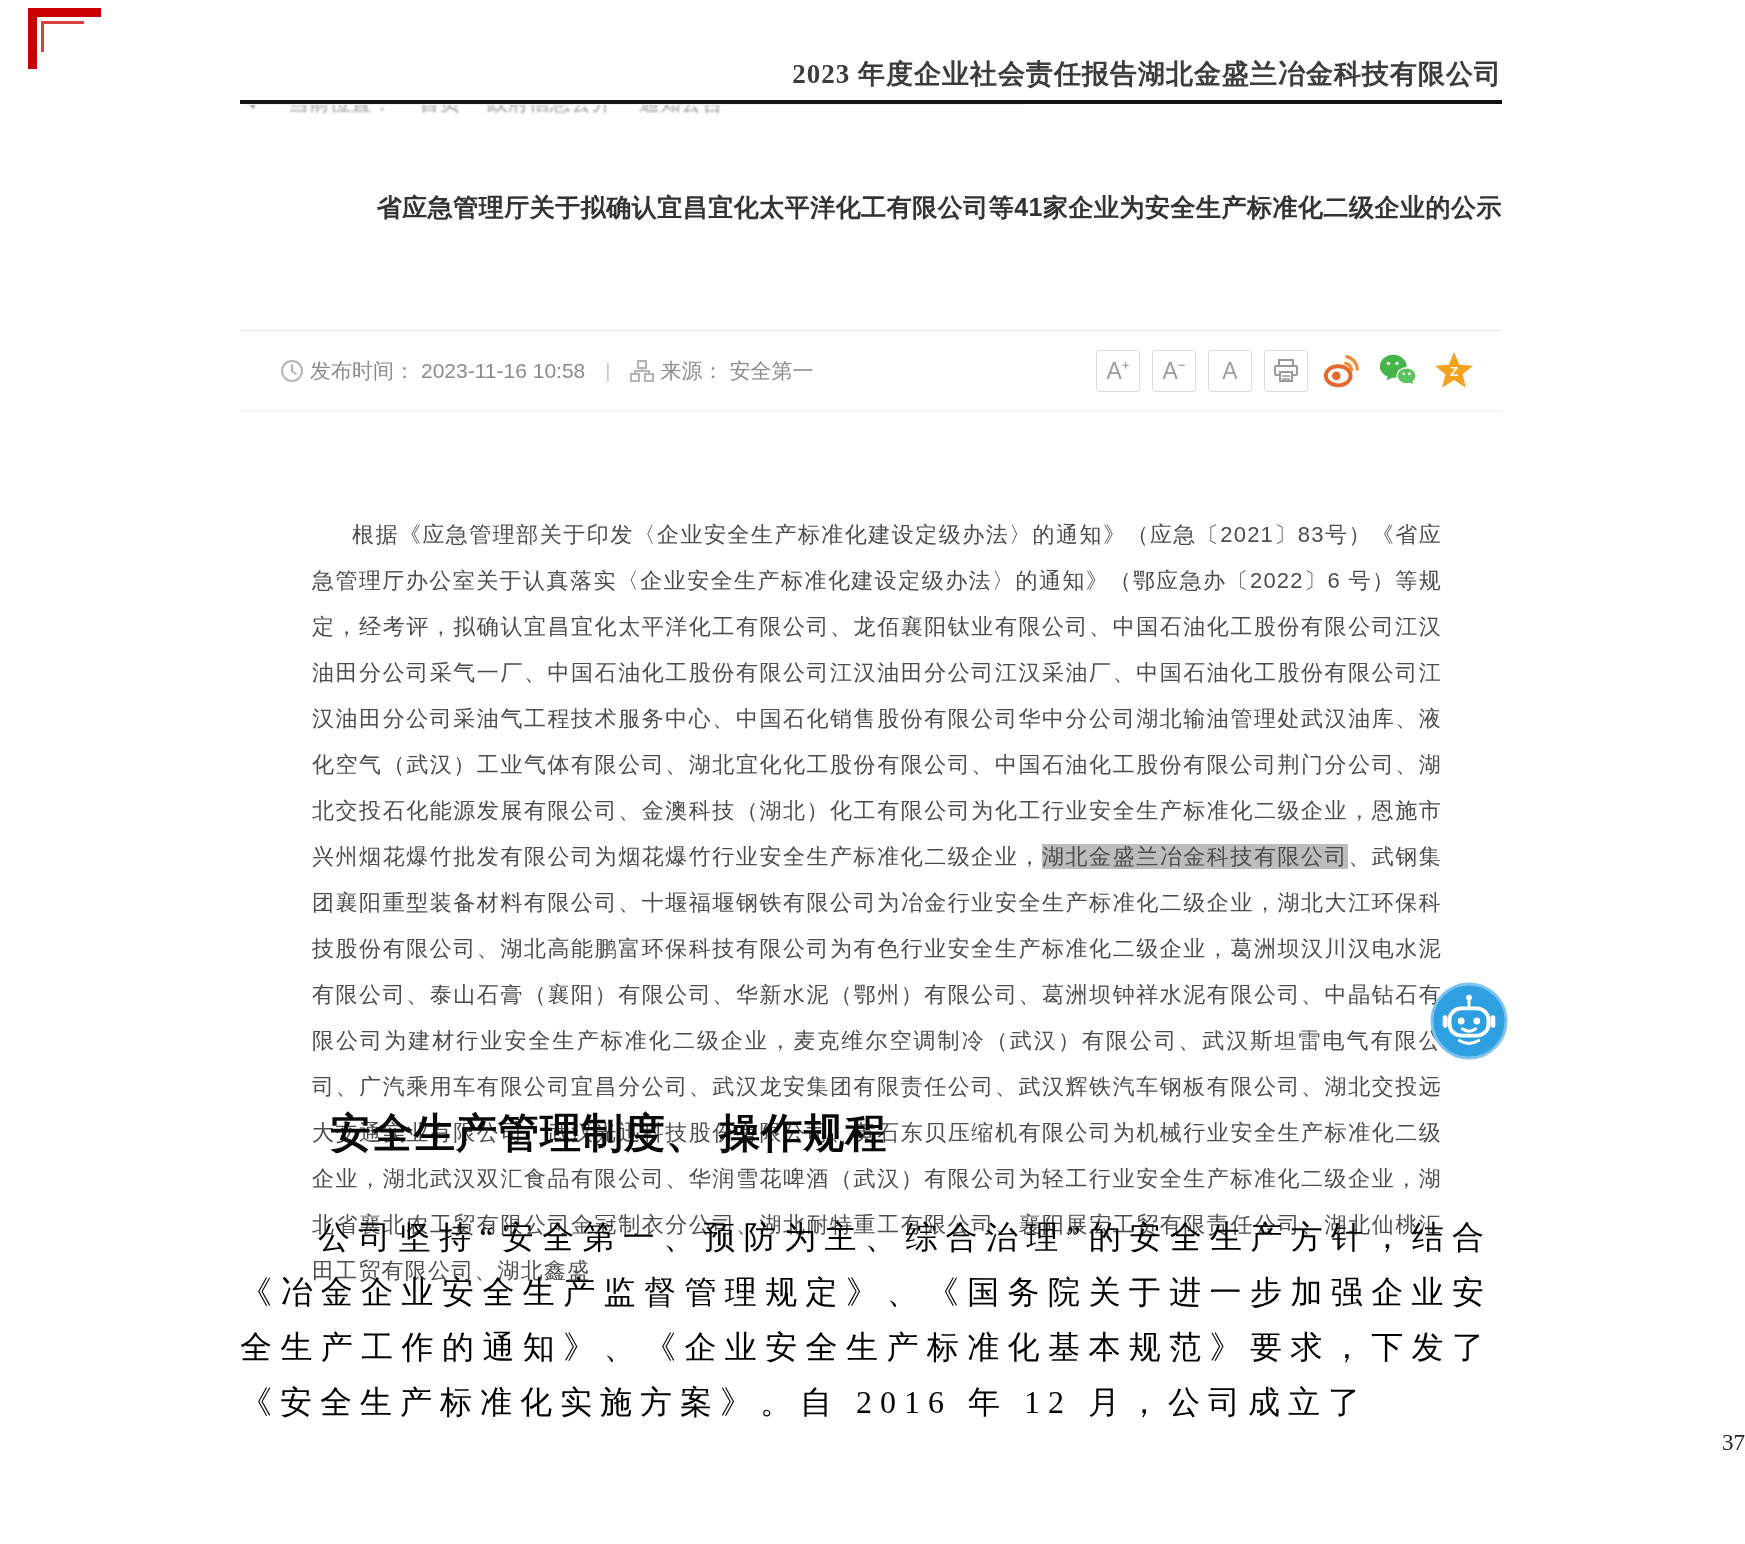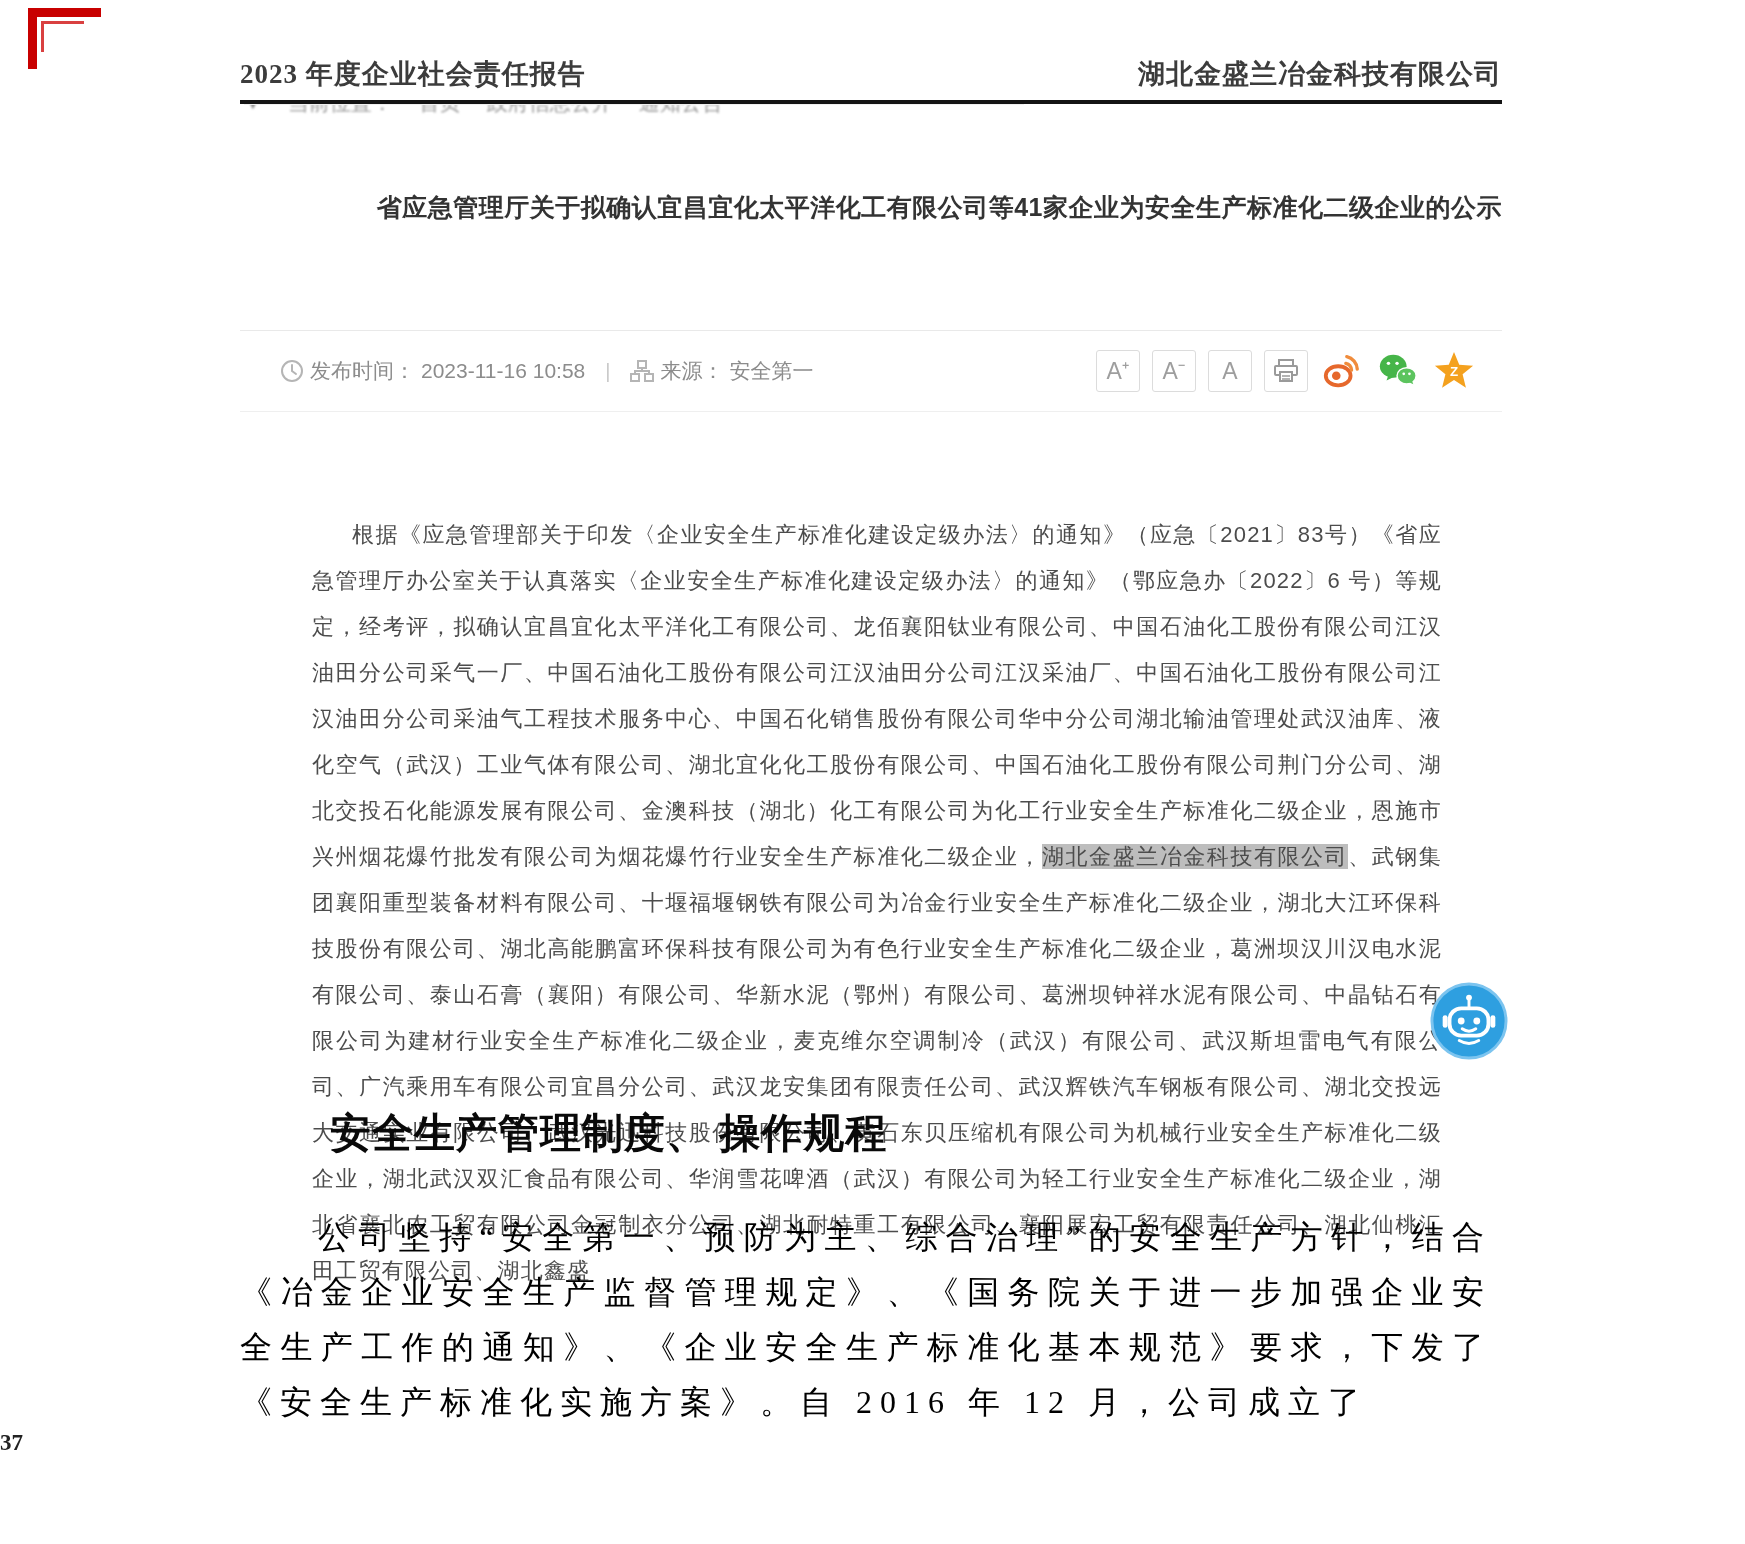--- a/index.html
+++ b/index.html
@@ -12,21 +12,21 @@
     position:absolute;left:28px;top:8px;width:64px;height:52px;
     border-top:9px solid #c80000;border-left:9px solid #c80000;
   }
   .red-corner::after{
     content:"";position:absolute;left:4px;top:4px;width:40px;height:28px;
     border-top:3px solid #d94040;border-left:3px solid #d94040;
   }
   
   .doc-header{
     position:absolute;left:240px;top:56px;width:1262px;
-    display:flex;justify-content:space-between;align-items:flex-end;
+    display:flex;justify-content:flex-end;align-items:flex-end;
     border-bottom:4px solid #141414;padding-bottom:8px;
     font-family:"Liberation Serif",serif;font-weight:bold;
     font-size:27px;color:#3c3c3c;letter-spacing:1px;
   }
   
   .breadcrumb{
     position:absolute;left:244px;top:104px;width:780px;height:32px;
     overflow:hidden;border-top:1px solid #f0f0f0;
   }
   .breadcrumb-inner{
@@ -76,22 +76,22 @@
     position:absolute;left:330px;top:1106px;
     font-family:"Liberation Serif",serif;font-weight:bold;
     font-size:41px;color:#090909;letter-spacing:1px;text-align:right;
   }
   .doc-paragraph{
     position:absolute;left:240px;top:1178px;width:1252px;
     font-family:"Liberation Serif",serif;font-size:32px;color:#000000;
     line-height:55px;letter-spacing:8px;text-align:justify;text-indent:78px;
   }
   .page-number{
-    position:absolute;left:0;top:1430px;width:1745px;text-align:left;
-    font-family:"Liberation Serif",serif;font-weight:bold;font-size:23px;color:#222;
+    position:absolute;left:0;top:1430px;width:1745px;text-align:right;
+    font-family:"Liberation Serif",serif;font-weight:normal;font-size:23px;color:#222;
   }
 </style>
 </head>
 <body>
 
 <div class="red-corner"></div>
 
 <div class="doc-header">
   <span>2023 年度企业社会责任报告</span>
   <span>湖北金盛兰冶金科技有限公司</span>

